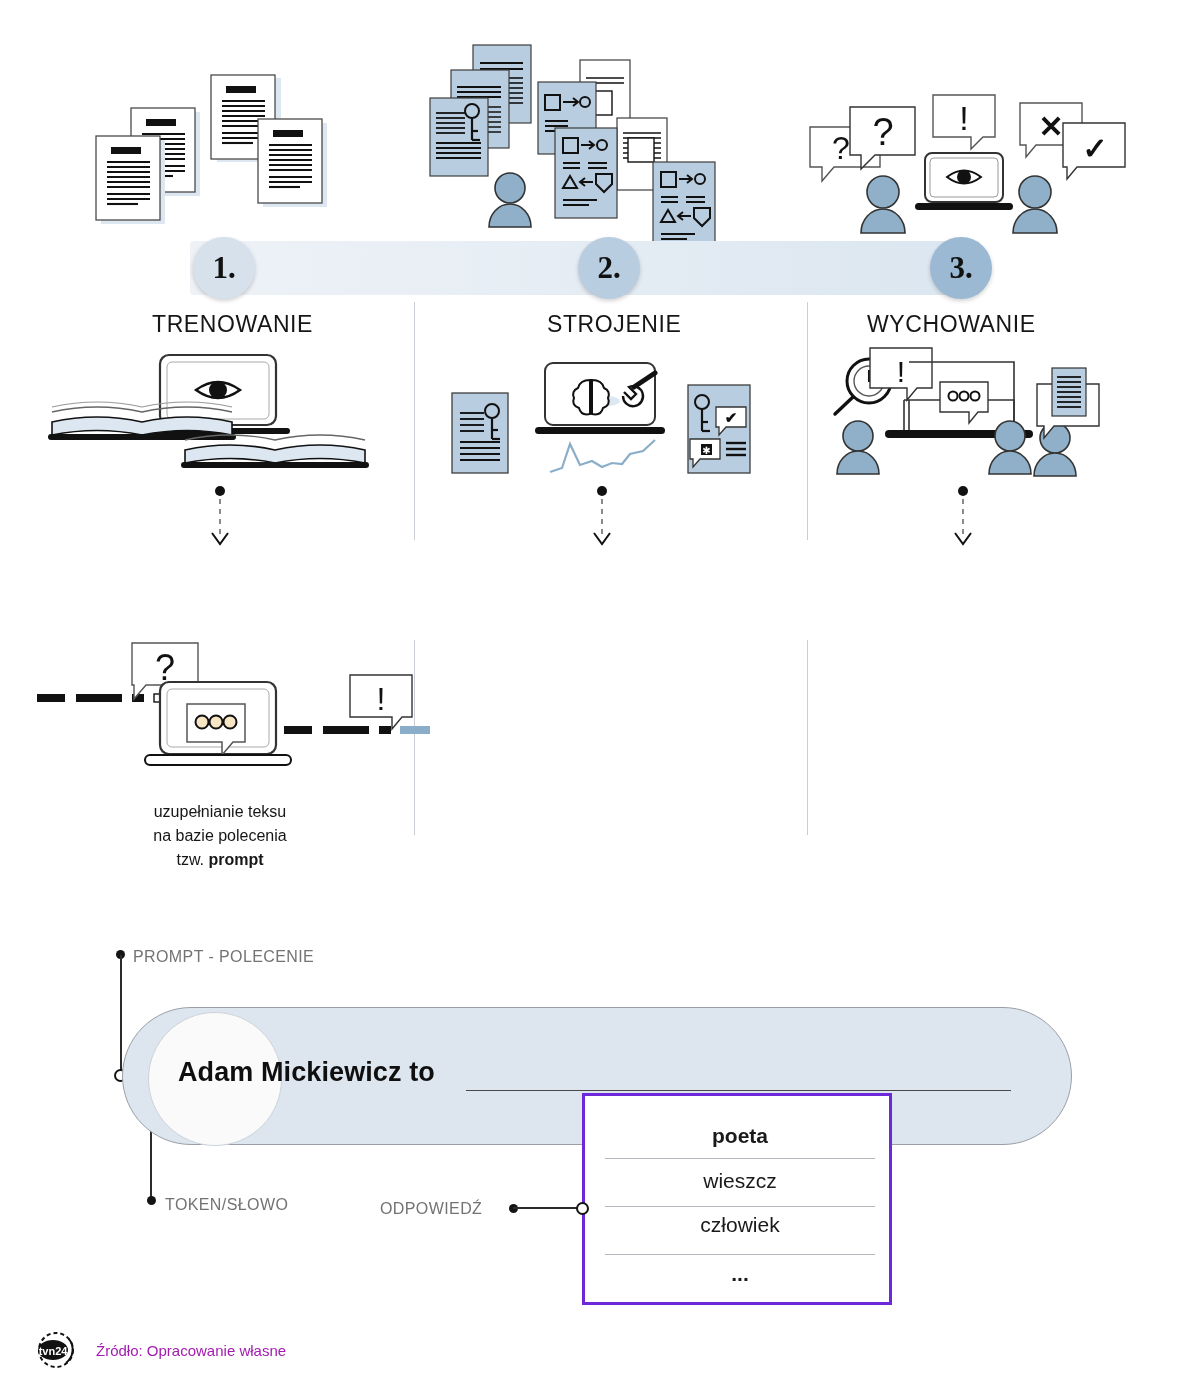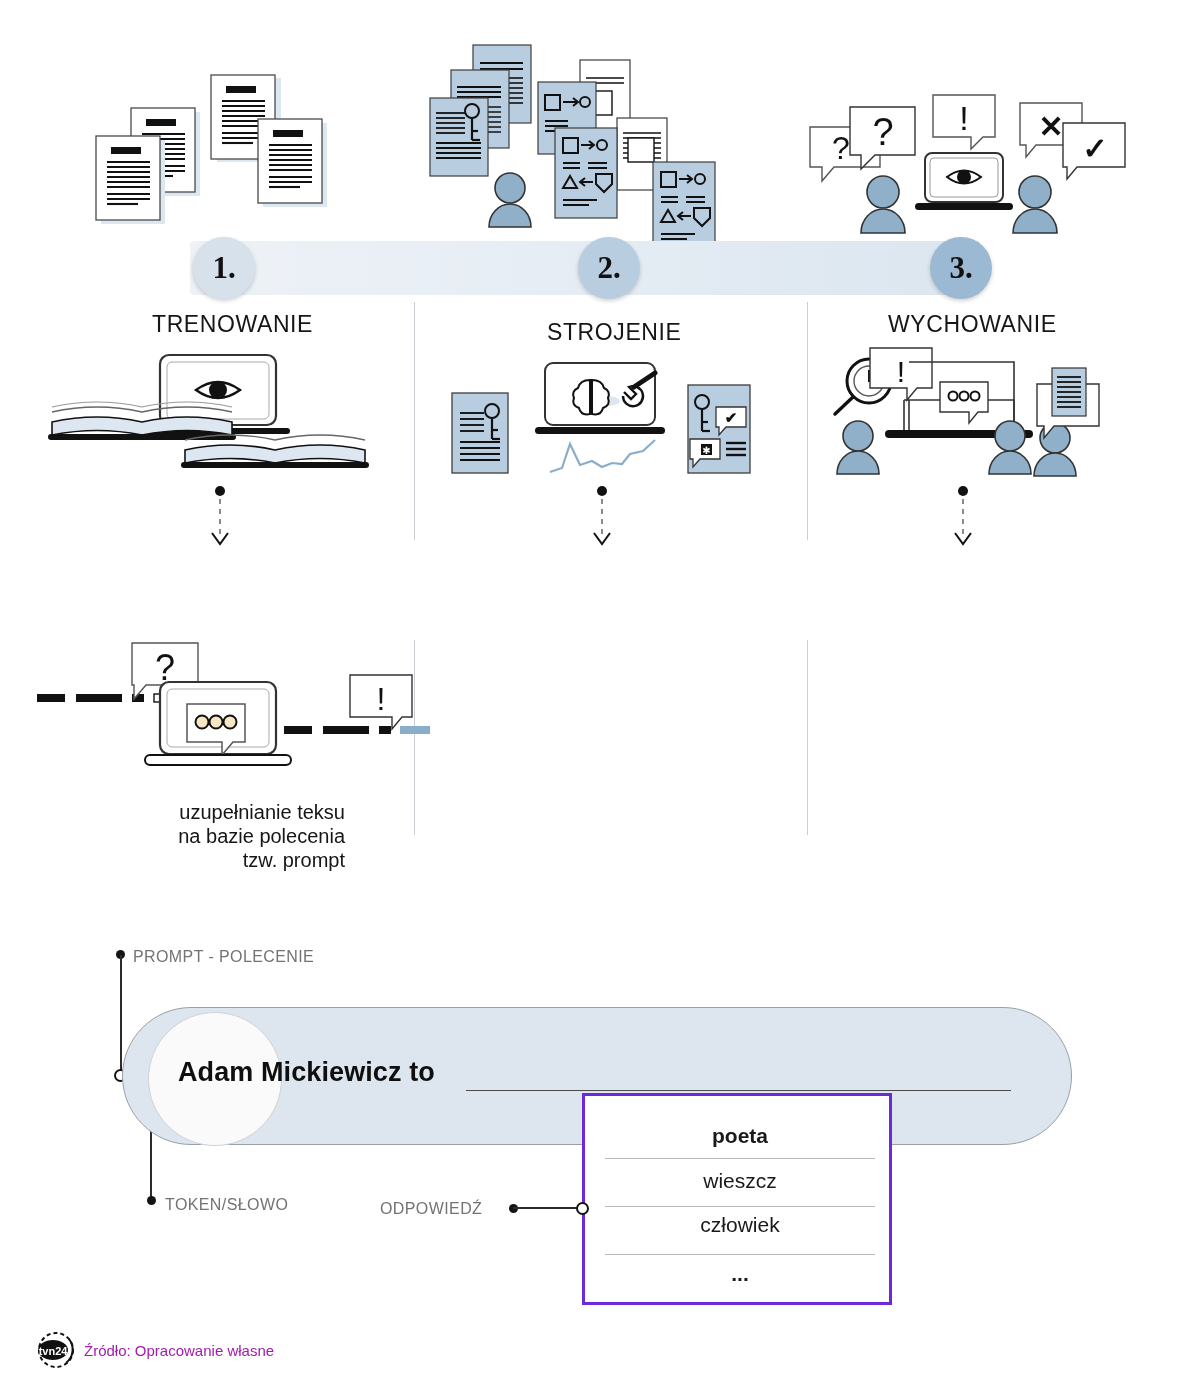--- a/index.html
+++ b/index.html
@@ -16,22 +16,22 @@
         font-family:"Liberation Serif",serif;font-size:31px;font-weight:700;color:#111;
         box-shadow:0 2px 4px rgba(0,0,0,.18);}
   .nc1{left:193px;top:237px;background:#d6e1ec;}
   .nc2{left:578px;top:237px;background:#b9cde0;}
   .nc3{left:930px;top:237px;background:#9bb9d2;}
 
   .seclabel{position:absolute;top:311px;font-size:23px;letter-spacing:.6px;color:#161616;}
   .vsep{position:absolute;width:1px;background:#c9ced4;}
 
   
-  .capt{position:absolute;font-size:20px;line-height:24px;text-align:right;color:#161616;}
-  .capt b{font-weight:400;}
+  .capt{position:absolute;font-size:16px;line-height:24px;text-align:center;color:#161616;}
+  .capt b{font-weight:700;}
 
   
   .foundbar{position:absolute;left:62px;top:566px;width:1070px;height:58px;border-radius:29px;
     background:linear-gradient(90deg,#eaf0f6 0%,#e6edf4 55%,#e9eff5 100%);}
   .foundbar span{position:absolute;left:58px;top:50%;transform:translateY(-50%);
     font-size:16.5px;font-weight:700;color:#111;}
 
   
   .pill{position:absolute;left:122px;top:1007px;width:950px;height:138px;border-radius:69px;
     background:#dde5ef;border:1px solid #9aa0a6;box-sizing:border-box;}
@@ -47,21 +47,21 @@
   .ansrow{position:absolute;left:20px;width:270px;text-align:center;font-size:21px;color:#1a1a1a;}
   .ansline{position:absolute;left:20px;width:270px;height:1px;background:#b5b9be;}
 
   
   .leadline{position:absolute;background:#2b2b2b;}
   .dotf{position:absolute;width:9px;height:9px;border-radius:50%;background:#141414;}
   .doto{position:absolute;width:13px;height:13px;border-radius:50%;background:#fff;border:2px solid #141414;box-sizing:border-box;}
   .leadlabel{position:absolute;font-size:16px;letter-spacing:.4px;color:#737373;}
 
   
-  .footer{position:absolute;left:28px;top:1330px;display:flex;align-items:center;}
+  .footer{position:absolute;left:28px;top:1330px;display:flex;align-items:center;gap:12px;}
   .srctext{font-size:15px;color:#a21caf;}
 
   svg{display:block;overflow:visible;}
 </style>
 </head>
 <body>
 
 <div class="stage">
 
   <svg class="abs" style="left:95px;top:75px;" width="320" height="175">
@@ -314,22 +314,22 @@
       <text x="300" y="74" font-family="Liberation Sans, sans-serif" font-size="30" font-weight="bold" fill="#111" text-anchor="middle">✓</text>
     </g>
   </svg>
 
   <div class="band"></div>
   <div class="numcircle nc1">1.</div>
   <div class="numcircle nc2">2.</div>
   <div class="numcircle nc3">3.</div>
 
   <div class="seclabel" style="left:152px;">TRENOWANIE</div>
-  <div class="seclabel" style="left:547px;margin-top:8px;">STROJENIE</div>
-  <div class="seclabel" style="left:888px;">WYCHOWANIE</div>
+  <div class="seclabel" style="left:547px;">STROJENIE</div>
+  <div class="seclabel" style="left:867px;">WYCHOWANIE</div>
 
   <div class="vsep" style="left:414px;top:302px;height:238px;"></div>
   <div class="vsep" style="left:807px;top:302px;height:238px;"></div>
   <div class="vsep" style="left:414px;top:640px;height:195px;"></div>
   <div class="vsep" style="left:807px;top:640px;height:195px;"></div>
 
   <svg class="abs" style="left:40px;top:350px;" width="345" height="130">
     <g>
       <rect x="120" y="5" width="116" height="70" rx="9" fill="#fff" stroke="#333" stroke-width="2.2"></rect>
       <rect x="127" y="12" width="102" height="57" rx="5" fill="#fff" stroke="#aaa" stroke-width="1"></rect>

